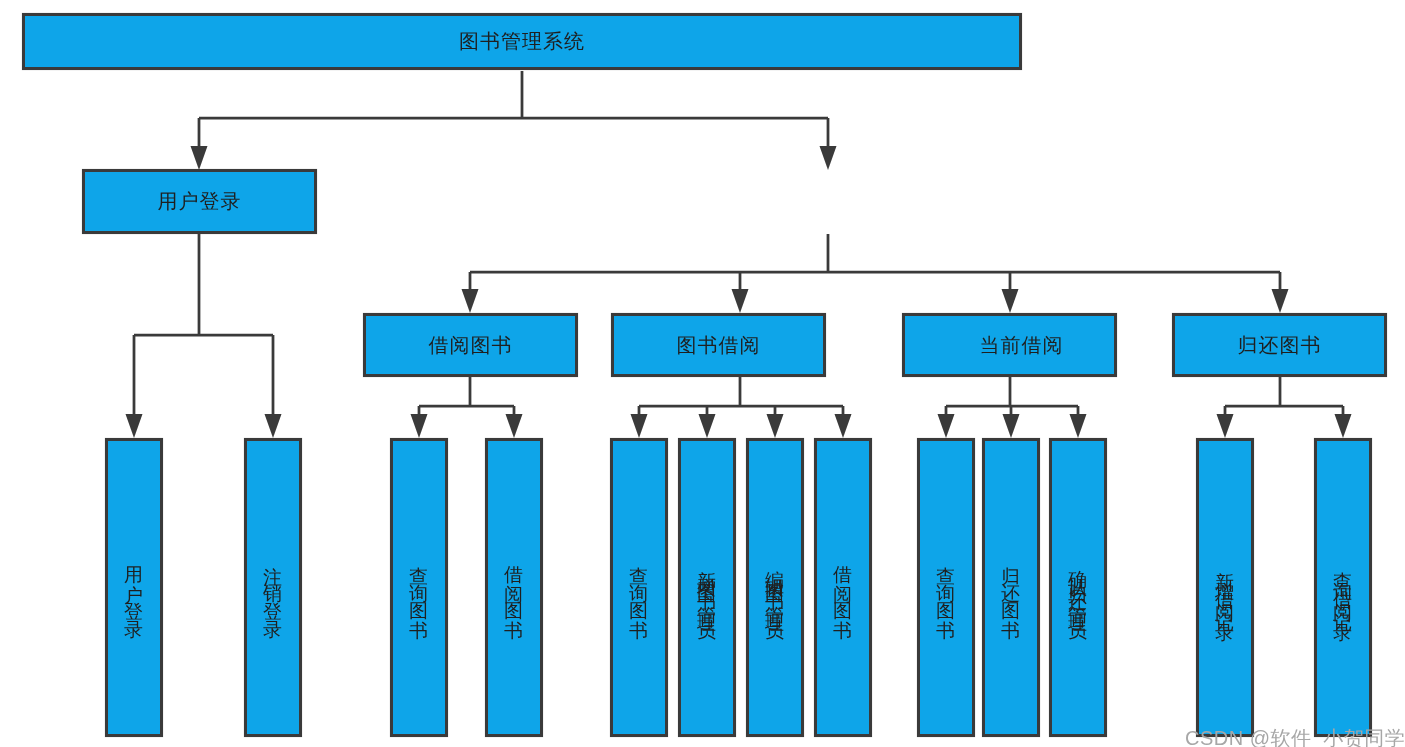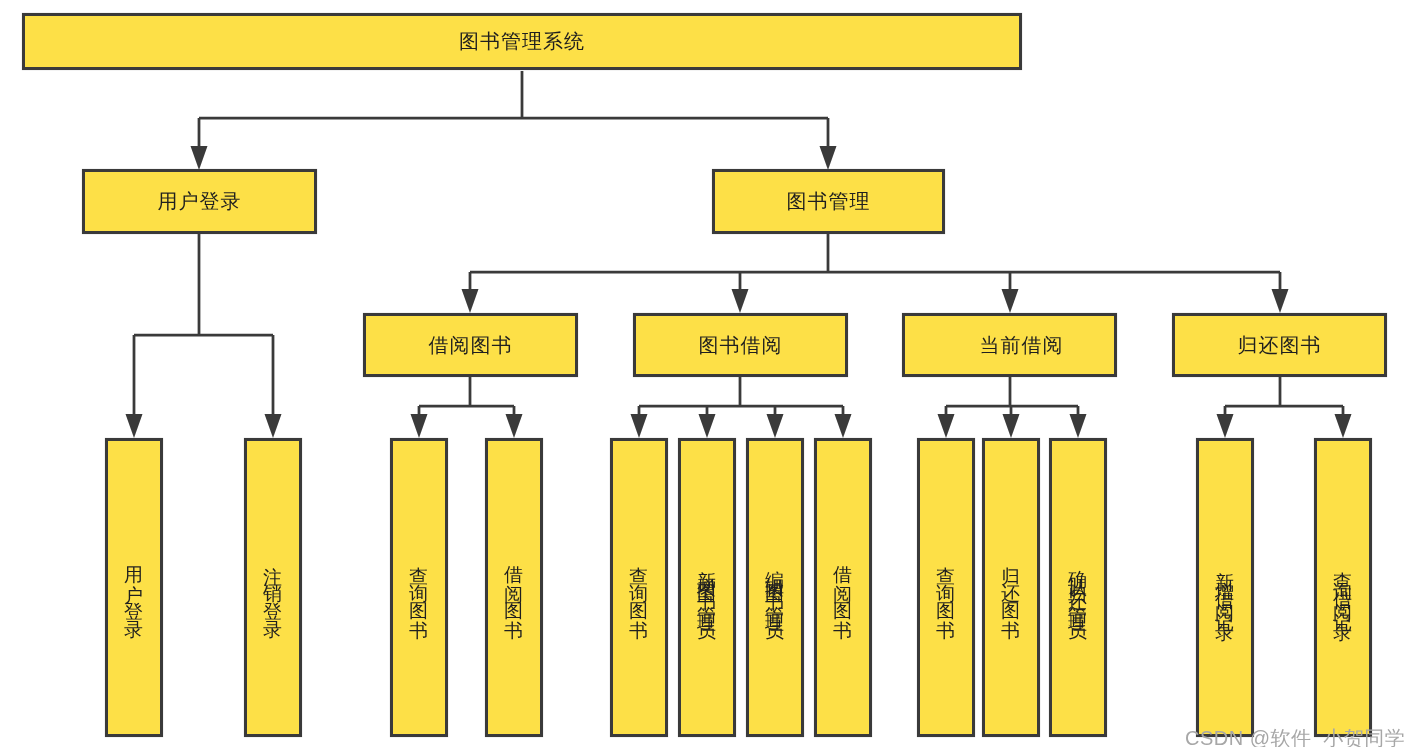--- a/index.html
+++ b/index.html
@@ -7,21 +7,21 @@
     position:relative;
     width:1405px;height:747px;
     background:#ffffff;
     font-family:"Liberation Sans","DejaVu Sans",sans-serif;
     overflow:hidden;
   }
   #wires{position:absolute;left:0;top:0;width:1405px;height:747px;}
   .node{
     position:absolute;
     box-sizing:border-box;
-    background:#fde047;
+    background:#0ea5e9;
     border:3px solid #3a3a3a;
     box-shadow:0 0 1px rgba(90,90,90,.45);
     display:flex;
     align-items:center;
     justify-content:center;
     color:#1f1f1f;
     z-index:2;
   }
   .h-node{
     font-size:20px;
@@ -86,24 +86,23 @@
       <polygon points="1002.5,414 1019.5,414 1011,438"></polygon>
       <polygon points="1069.5,414 1086.5,414 1078,438"></polygon>
       <polygon points="1216.5,414 1233.5,414 1225,438"></polygon>
       <polygon points="1334.5,414 1351.5,414 1343,438"></polygon>
     </g>
   </svg>
 
   <div class="node h-node root">图书管理系统</div>
 
   <div class="node h-node lvl1" style="left:82px;width:235px;">用户登录</div>
-  <div class="node h-node lvl1" style="left:712px;width:233px;">图书管理</div>
 
   <div class="node h-node lvl2" style="left:363px;">借阅图书</div>
-  <div class="node h-node lvl2" style="left:633px;">图书借阅</div>
+  <div class="node h-node lvl2" style="left:611px;">图书借阅</div>
   <div class="node h-node lvl2" style="left:902px;padding-left:24px;">当前借阅</div>
   <div class="node h-node lvl2" style="left:1172px;">归还图书</div>
 
   <div class="node leaf leaf--s" style="left:105px;">用户登录</div>
   <div class="node leaf leaf--s" style="left:244px;">注销登录</div>
 
   <div class="node leaf leaf--s" style="left:390px;">查询图书</div>
   <div class="node leaf leaf--s" style="left:485px;">借阅图书</div>
 
   <div class="node leaf leaf--s" style="left:610px;">查询图书</div>

